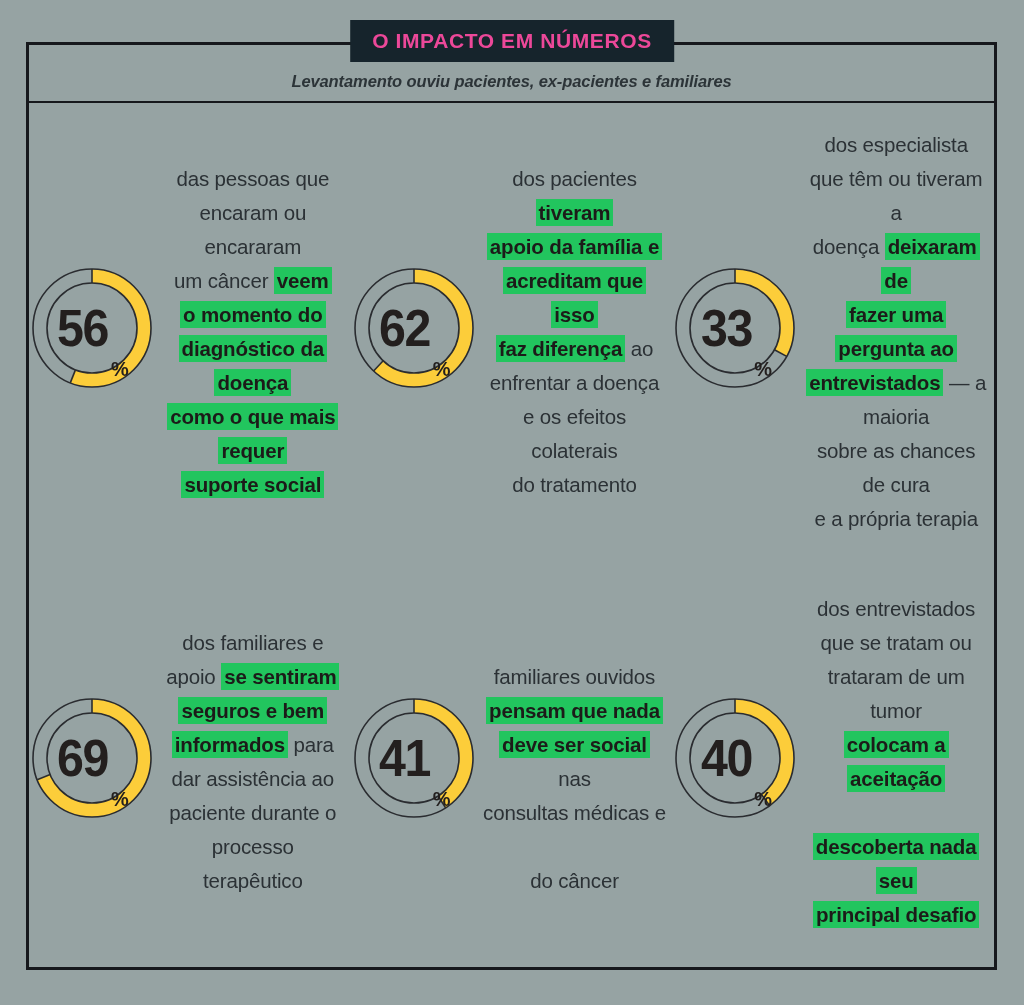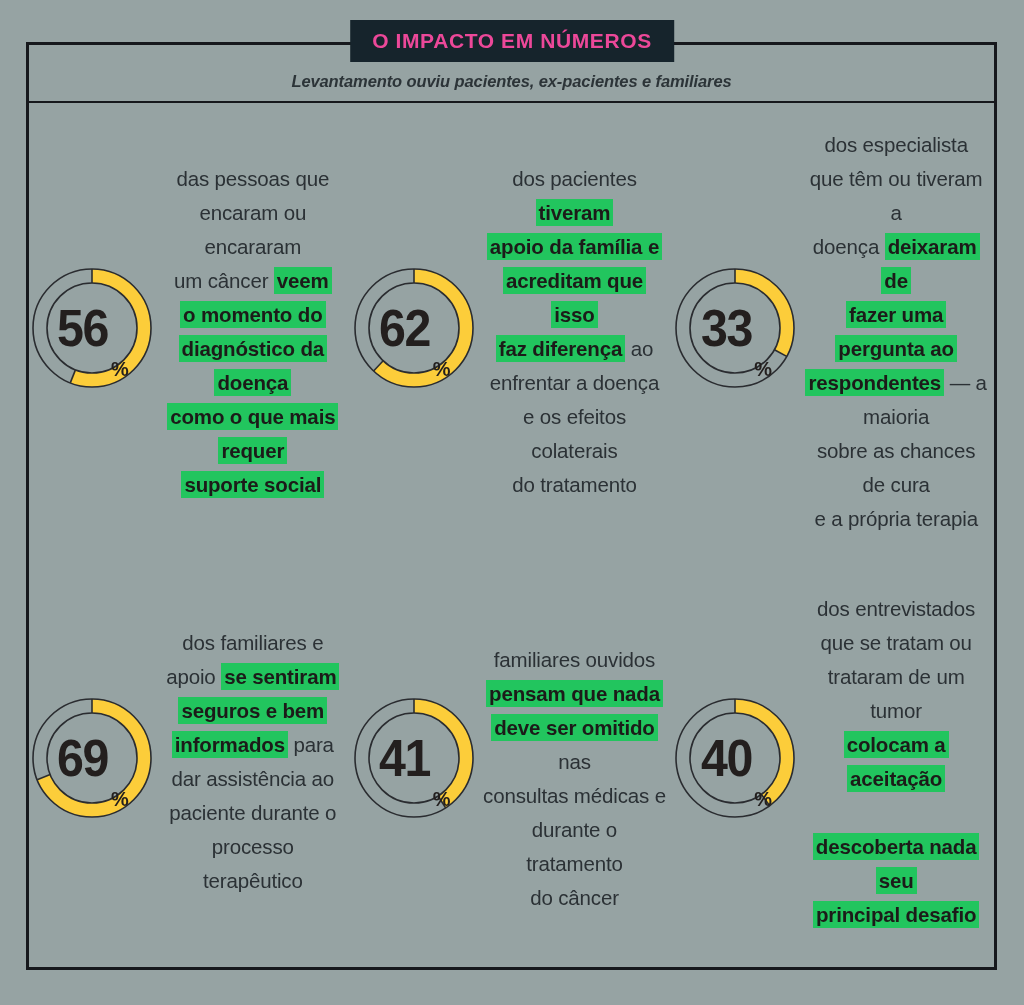--- a/index.html
+++ b/index.html
@@ -205,21 +205,21 @@
             <circle cx="63" cy="63" r="59" fill="none" stroke="#2a2c30" stroke-width="1.6"></circle>
             <circle cx="63" cy="63" r="45" fill="none" stroke="#2a2c30" stroke-width="1.6"></circle>
             <line x1="63" y1="18" x2="63.00000000000001" y2="4" stroke="#2a2c30" stroke-width="1.6"></line>
             <line x1="102.43380060197386" y1="84.6789153345772" x2="114.70209412258794" y2="91.4234667720012" stroke="#2a2c30" stroke-width="1.6"></line>
           </svg>
           <div class="donut-value">
             <span class="donut-num">33</span>
             <span class="donut-pct">%</span>
           </div>
         </div>
-        <div class="caption"><span>dos especialista</span><br><span>que têm ou tiveram a</span><br><span>doença </span><span class="hl">deixaram de</span><br><span class="hl">fazer uma pergunta ao</span><br><span class="hl">respondentes</span><span> — a maioria</span><br><span>sobre as chances de cura</span><br><span>e a própria terapia</span></div>
+        <div class="caption"><span>dos especialista</span><br><span>que têm ou tiveram a</span><br><span>doença </span><span class="hl">deixaram de</span><br><span class="hl">fazer uma pergunta ao</span><br><span class="hl">entrevistados</span><span> — a maioria</span><br><span>sobre as chances de cura</span><br><span>e a própria terapia</span></div>
       </div>
       <div class="card">
         <div class="donut">
           <svg width="126" height="126" viewBox="0 0 126 126">
             <circle cx="63" cy="63" r="52" fill="none" stroke="#96a3a3" stroke-width="14"></circle>
             <circle cx="63" cy="63" r="52" fill="none" stroke="#fccd3a" stroke-width="14" stroke-dasharray="225.44068882160357 326.7256359733385" transform="rotate(-90 63 63)"></circle>
             <circle cx="63" cy="63" r="59" fill="none" stroke="#2a2c30" stroke-width="1.6"></circle>
             <circle cx="63" cy="63" r="45" fill="none" stroke="#2a2c30" stroke-width="1.6"></circle>
             <line x1="63" y1="18" x2="63.00000000000001" y2="4" stroke="#2a2c30" stroke-width="1.6"></line>
             <line x1="21.1600581350287" y1="79.56560487081053" x2="8.143187332593186" y2="84.71934860839603" stroke="#2a2c30" stroke-width="1.6"></line>
@@ -239,21 +239,21 @@
             <circle cx="63" cy="63" r="59" fill="none" stroke="#2a2c30" stroke-width="1.6"></circle>
             <circle cx="63" cy="63" r="45" fill="none" stroke="#2a2c30" stroke-width="1.6"></circle>
             <line x1="63" y1="18" x2="63.00000000000001" y2="4" stroke="#2a2c30" stroke-width="1.6"></line>
             <line x1="87.11220577405487" y1="100.99475664759066" x2="94.61378090376083" y2="112.81534760461888" stroke="#2a2c30" stroke-width="1.6"></line>
           </svg>
           <div class="donut-value">
             <span class="donut-num">41</span>
             <span class="donut-pct">%</span>
           </div>
         </div>
-        <div class="caption"><br><span>familiares ouvidos</span><br><span class="hl">pensam que nada</span><br><span class="hl">deve ser omitido</span><span> nas</span><br><span>consultas médicas e</span><br><span>durante o tratamento</span><br><span>do câncer</span></div>
+        <div class="caption"><br><span>familiares ouvidos</span><br><span class="hl">pensam que nada</span><br><span class="hl">deve ser social</span><span> nas</span><br><span>consultas médicas e</span><br><br><span>do câncer</span></div>
       </div>
       <div class="card">
         <div class="donut">
           <svg width="126" height="126" viewBox="0 0 126 126">
             <circle cx="63" cy="63" r="52" fill="none" stroke="#96a3a3" stroke-width="14"></circle>
             <circle cx="63" cy="63" r="52" fill="none" stroke="#fccd3a" stroke-width="14" stroke-dasharray="130.6902543893354 326.7256359733385" transform="rotate(-90 63 63)"></circle>
             <circle cx="63" cy="63" r="59" fill="none" stroke="#2a2c30" stroke-width="1.6"></circle>
             <circle cx="63" cy="63" r="45" fill="none" stroke="#2a2c30" stroke-width="1.6"></circle>
             <line x1="63" y1="18" x2="63.00000000000001" y2="4" stroke="#2a2c30" stroke-width="1.6"></line>
             <line x1="89.45033635316129" y1="99.40576474687263" x2="97.67932988525592" y2="110.73200266812191" stroke="#2a2c30" stroke-width="1.6"></line>

